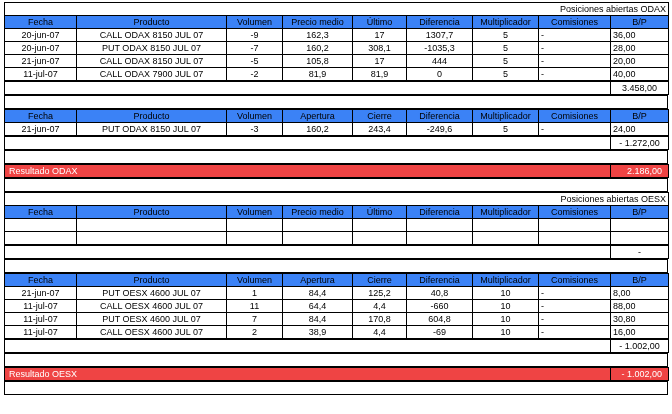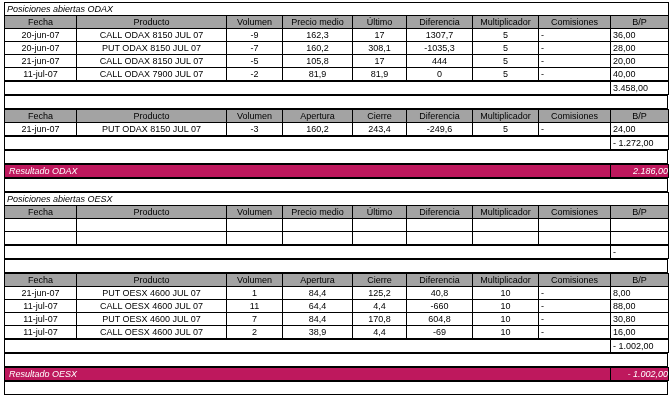--- a/index.html
+++ b/index.html
@@ -32,54 +32,52 @@
     padding: 0 2px;
     height: 12px;
     line-height: 11px;
     font-size: 9px;
     font-weight: normal;
     overflow: hidden;
     white-space: nowrap;
   }
   .sect-title td {
     font-weight: bold;
-    text-align: left;
+    text-align: right;
     background: #ffffff;
     font-size: 9.5px;
     height: 13px;
-    font-style: italic;
   }
   .hdr td {
     font-weight: bold;
     text-align: center;
-    background: #a3a3a3;
+    background: #3b82f6;
     height: 13px;
   }
   .c { text-align: center; }
   .r { }
   .l { text-align: left; }
   .spacer { height: 7px; }
   .spacer td { border: none; height: 7px; padding: 0; }
   .totrow td {
     border: none;
     font-weight: bold;
-    text-align: left;
+    text-align: center;
     height: 13px;
     padding-right: 6px;
   }
   .result-bar td {
-    background: #be185d;
+    background: #ef4444;
     color: #ffffff;
     font-weight: bold;
     height: 14px;
     border: 1px solid #000000;
-    font-style: italic;
   }
   .result-bar td.lbl { text-align: left; padding-left: 4px; }
-  .result-bar td.val { text-align: right; padding-right: 0; }
+  .result-bar td.val { text-align: right; padding-right: 6px; }
   .empty td { height: 12px; }
 </style>
 </head>
 <body>
 
 <div class="sheet">
 
   <table class="grid">
     <colgroup>
       <col style="width:72px">

